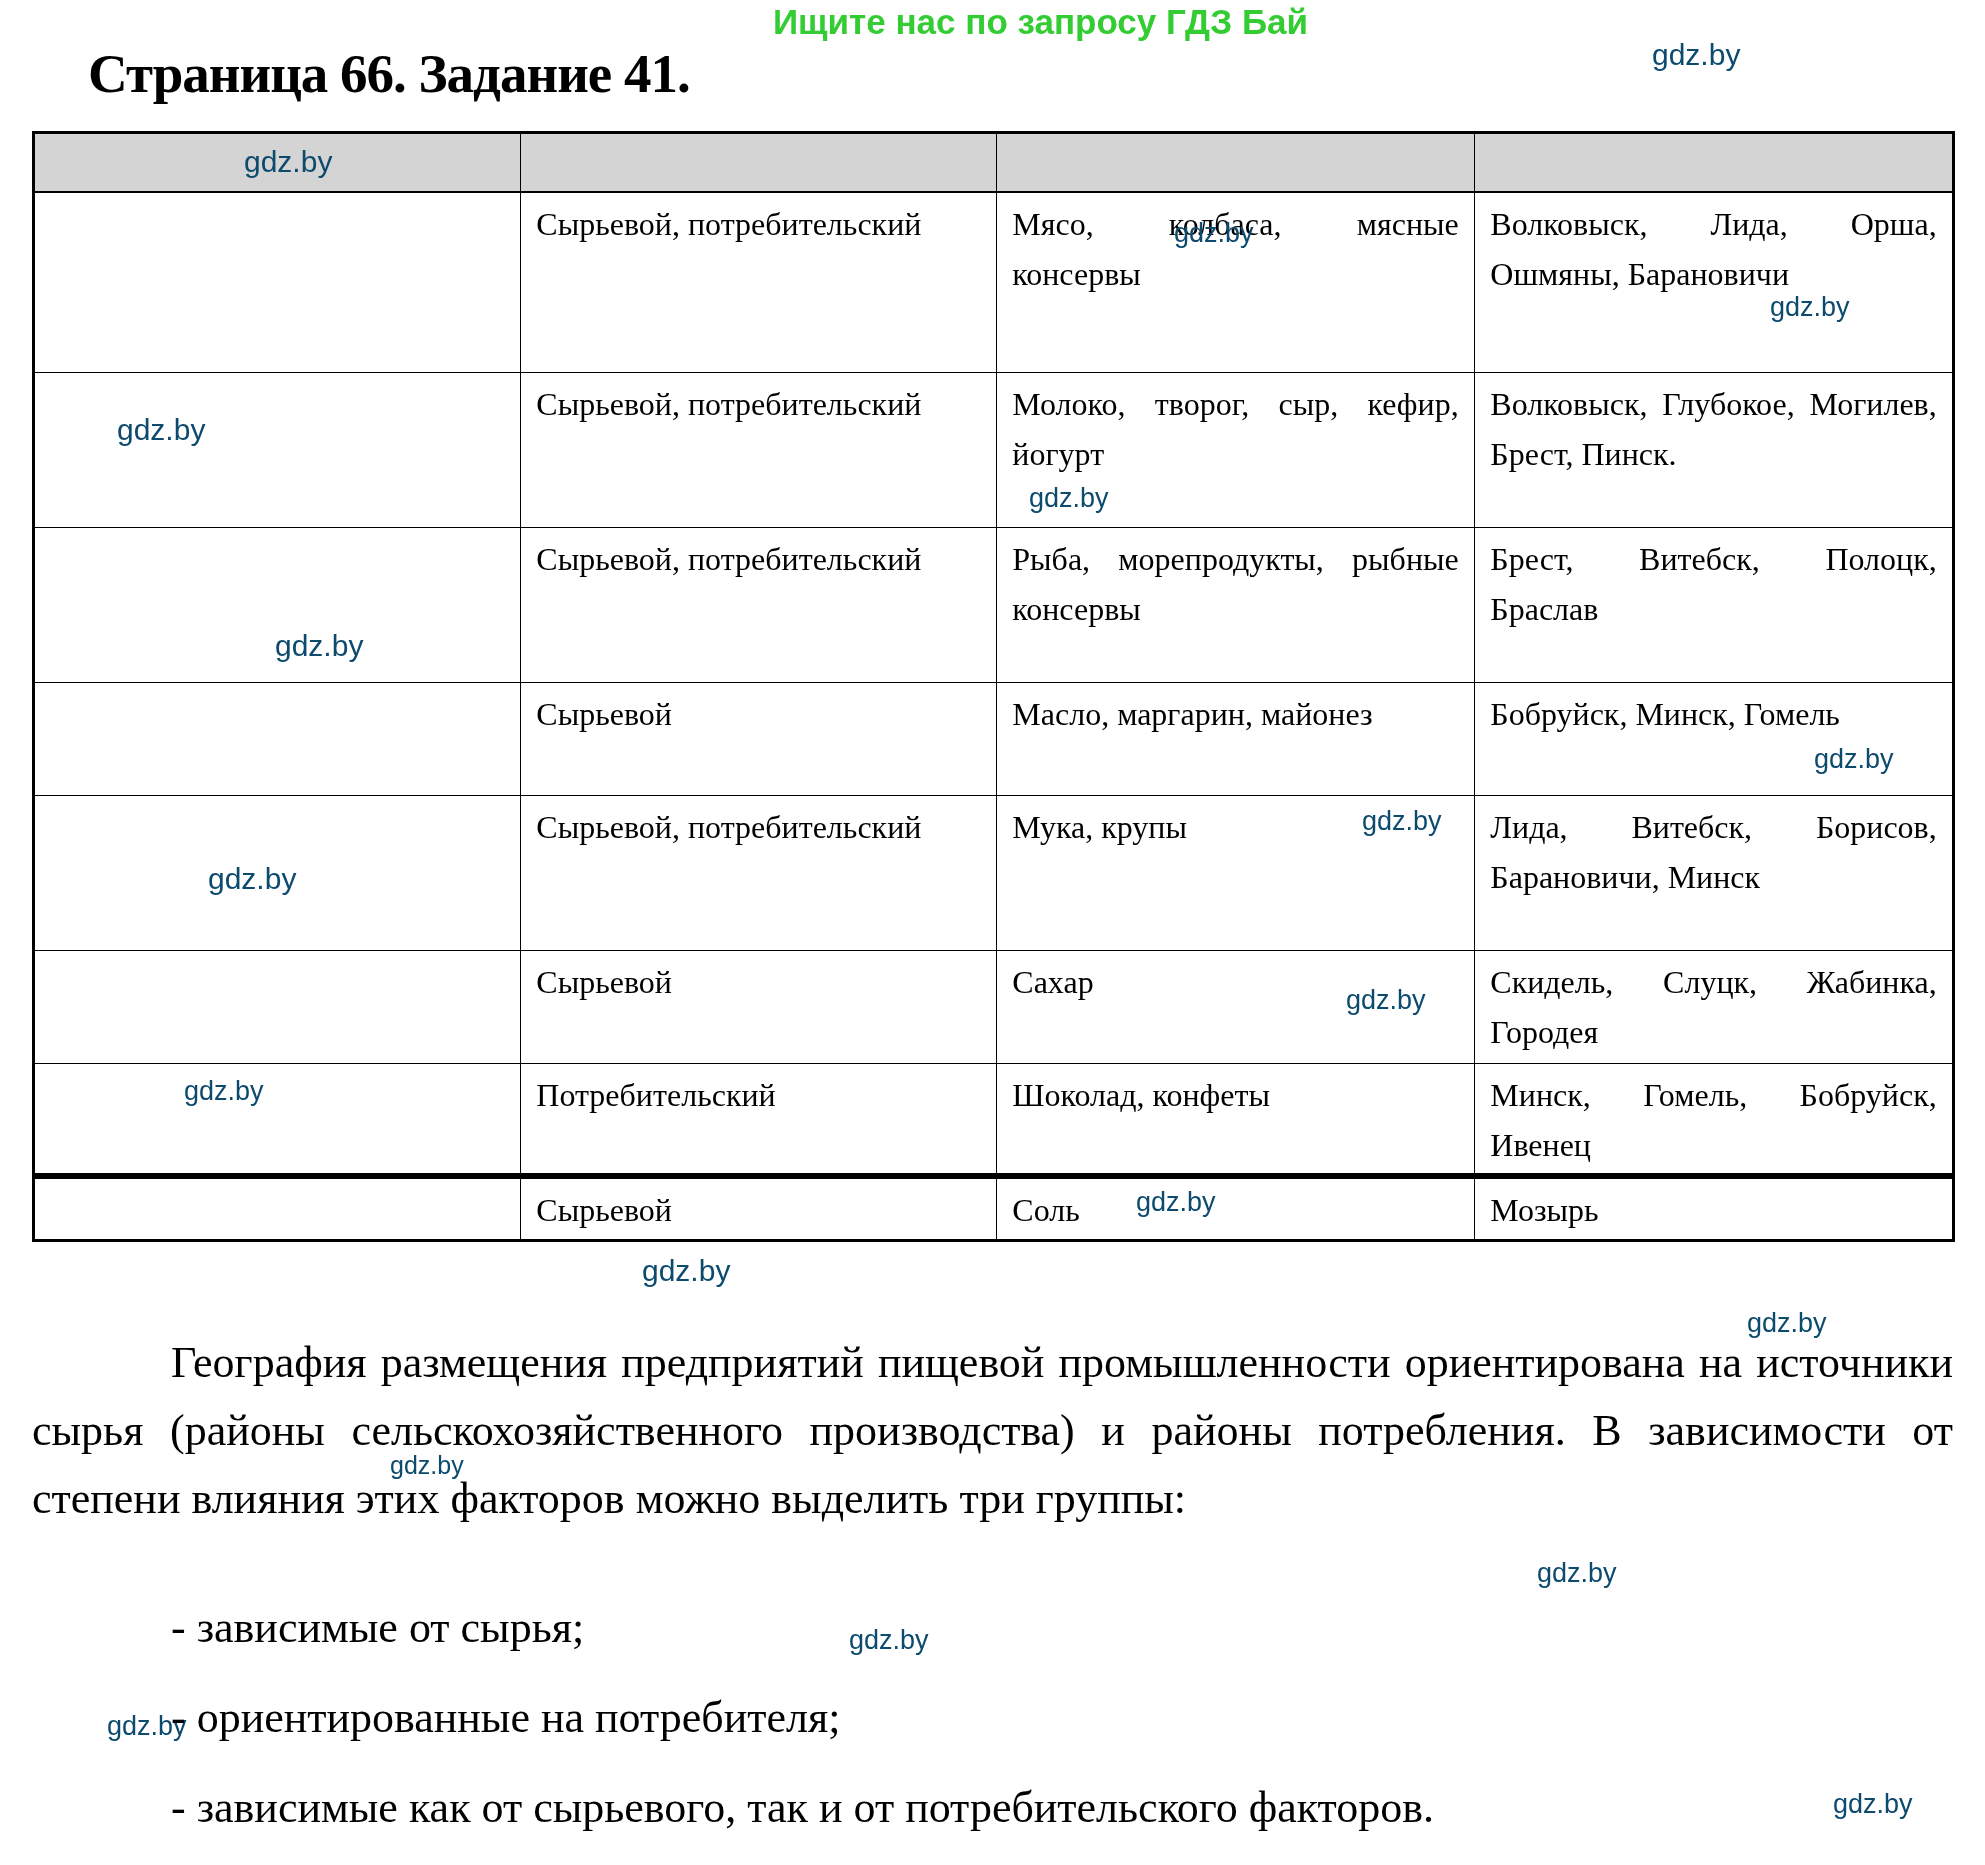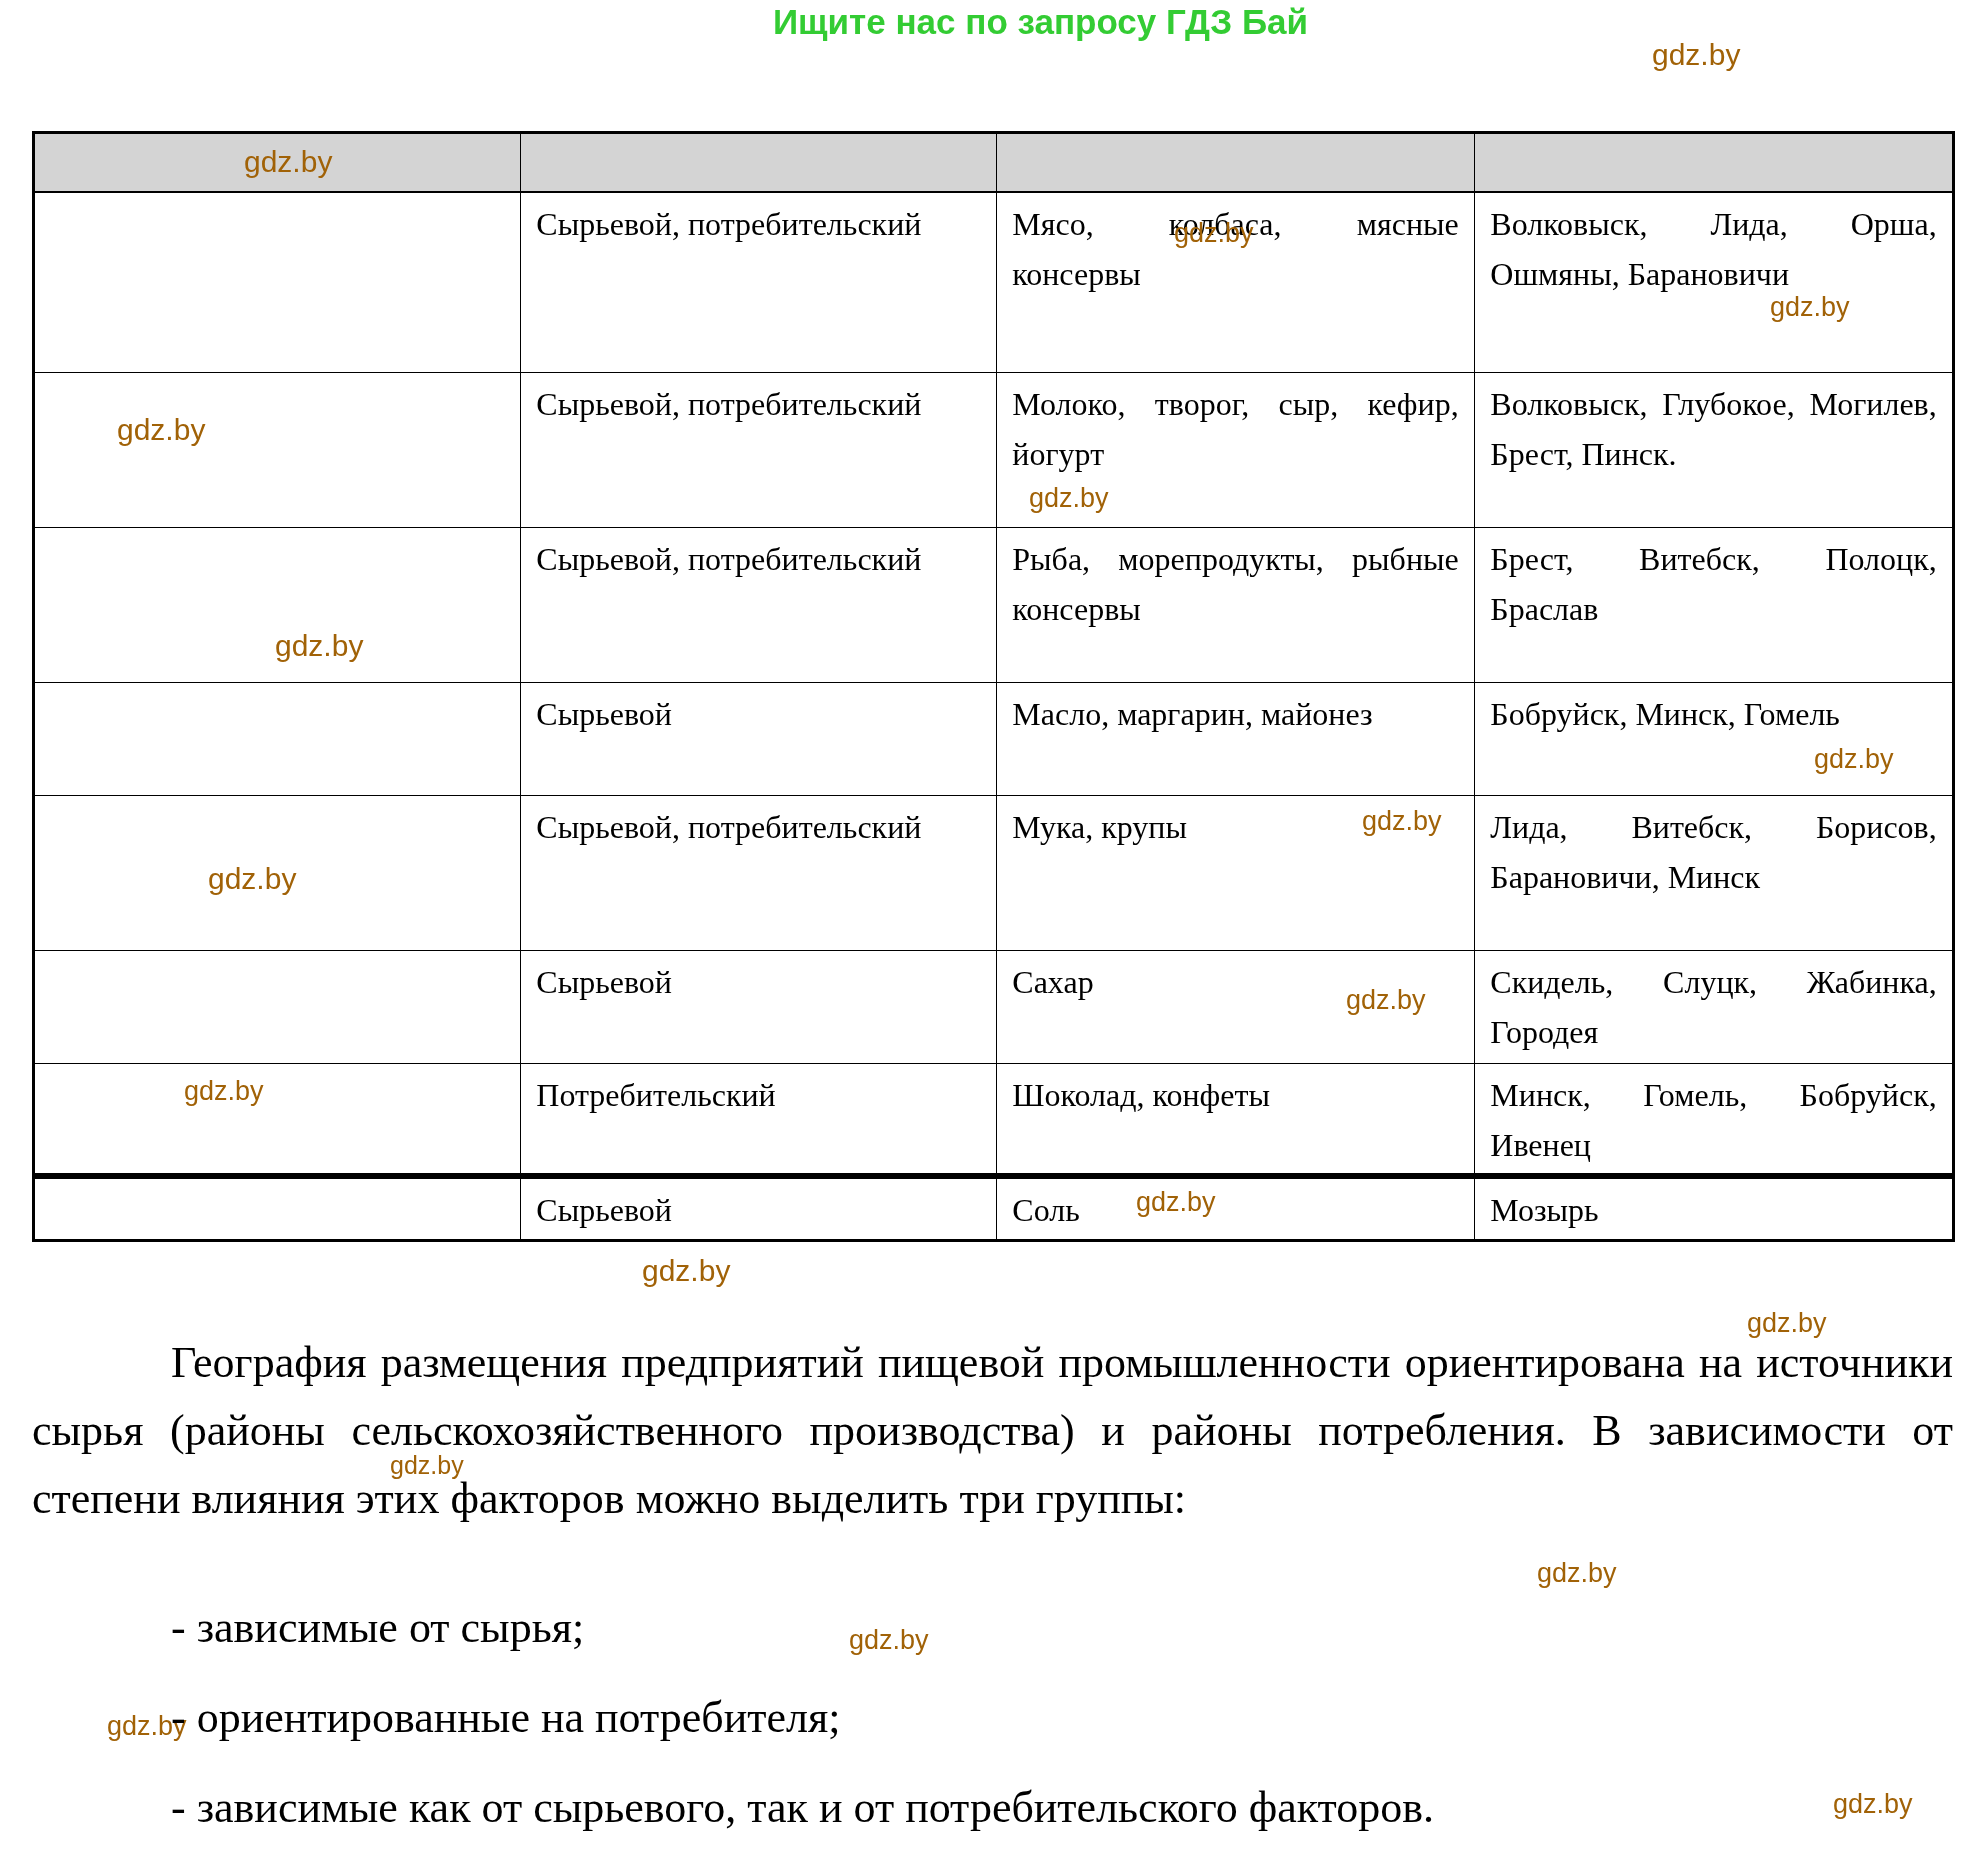--- a/index.html
+++ b/index.html
@@ -15,21 +15,21 @@
     position:absolute;top:1.9px;left:0;width:100%;
     text-align:center;
     font-family:"Liberation Sans", sans-serif;
     font-size:35px;font-weight:bold;
     color:#33cc33;
     padding-left:48px;
   }
   .wm{
     position:absolute;
     font-family:"Liberation Sans", sans-serif;
-    color:#a16207;
+    color:#0c4a6e;
     white-space:nowrap;
   }
   .doc-title{
     position:absolute;left:88px;top:42px;
     font-size:55px;font-weight:bold;
     font-family:"Liberation Serif", serif;
     letter-spacing:-1px;
   }
   table.main{
     position:absolute;left:32px;top:131px;
@@ -73,20 +73,21 @@
 </style>
 </head>
 <body>
 
 <div class="page">
 
   <div class="promo">Ищите нас по запросу ГДЗ Бай</div>
 
   <span class="wm" style="left:1652px;top:38px;font-size:30px;">gdz.by</span>
 
+  <div class="doc-title">Страница 66. Задание 41.</div>
 
   <table class="main">
     <colgroup>
       <col style="width:487px">
         <col style="width:476px">
         <col style="width:478px">
         <col style="width:479px">
     </colgroup>
     <tbody>
         <tr class="hdr">

